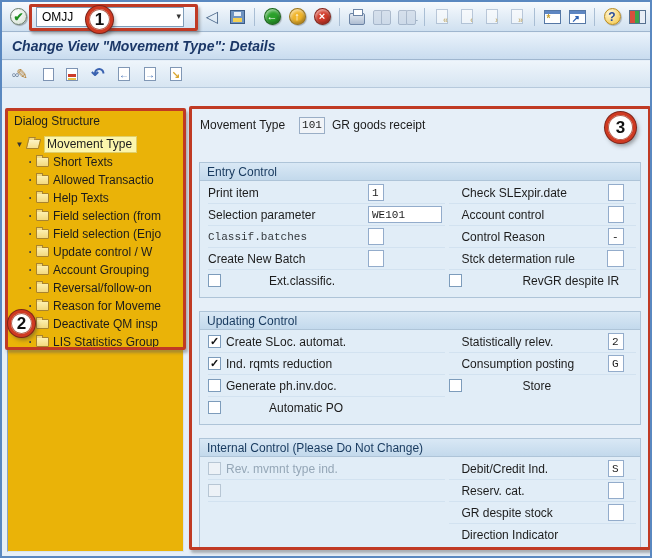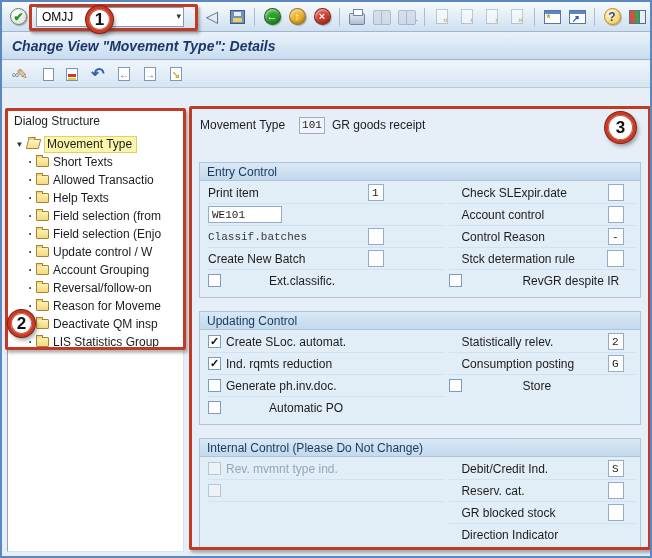--- a/index.html
+++ b/index.html
@@ -74,21 +74,21 @@
   .i-del { width:12px; height:13px; background:#fff; border:1px solid #7d93b3; position:relative; }
   .i-del::after  { content:""; position:absolute; left:1px; right:1px; top:5px; height:3px; background:#cc3b2a; }
   .i-del::before { content:""; position:absolute; left:1px; right:1px; top:9px; height:2px; background:#e6c34a; }
   .i-undo { color:#3a62b0; font-size:16px; font-weight:bold; line-height:1; }
   .i-pgarrow { position:relative; width:12px; height:14px; background:#fff; border:1px solid #8097b5; }
   .pa-glyph { position:absolute; left:0; right:0; top:1px; text-align:center; font-size:10px; font-weight:bold; color:#3f6db5; line-height:12px; }
   .pa-glyph.gold { color:#d9a62e; }
 
   
   .tree-panel { position:absolute; left:5px; top:106px; width:177px; height:444px;
-    background:#ffffff; border:1px solid; border-color:#8ba4bf #d7e3ef #d7e3ef #8ba4bf;
+    background:#eab308; border:1px solid; border-color:#8ba4bf #d7e3ef #d7e3ef #8ba4bf;
     padding:4px 0 0 5px; overflow:hidden; }
   .tree-header { padding:1px 2px 7px 1px; color:#1c1c1c; }
   .tree-item { display:flex; align-items:center; height:18px; white-space:nowrap; overflow:hidden; cursor:default; }
   .expander { width:13px; flex:none; font-size:8px; color:#333; text-align:center; }
   .bullet { width:9px; margin-left:13px; flex:none; text-align:center; color:#444; font-weight:bold; }
   .folder { position:relative; width:13px; height:10px; flex:none;
     background:linear-gradient(#fdf0b0,#f3d97e); border:1px solid #a8832f; border-radius:1px; margin:0 4px 0 1px; }
   .folder::before { content:""; position:absolute; top:-3px; left:-1px; width:5px; height:2px;
     background:#f3d97e; border:1px solid #a8832f; border-bottom:none; }
   .folder.open { transform:skewX(-14deg); background:linear-gradient(#fdf4c4,#f6e08e); }
@@ -331,20 +331,21 @@
 
     <div class="groupbox gb-entry">
       <div class="gb-header">Entry Control</div>
       <div class="gb-body">
         <div class="fcol">
           <div class="frow">
             <span class="flabel">Print item</span>
             <span class="ffield w-ch1">1</span>
           </div>
           <div class="frow">
+            <span class="flabel">Selection parameter</span>
             <span class="ffield w-wide">WE101</span>
           </div>
           <div class="frow">
             <span class="flabel mono-label">Classif.batches</span>
             <span class="ffield w-ch1"></span>
           </div>
           <div class="frow">
             <span class="flabel">Create New Batch</span>
             <span class="ffield w-ch1"></span>
           </div>
@@ -431,21 +432,21 @@
         <div class="fcol fcol-r">
           <div class="frow">
             <span class="flabel">Debit/Credit Ind.</span>
             <span class="ffield w-ch1">S</span>
           </div>
           <div class="frow">
             <span class="flabel">Reserv. cat.</span>
             <span class="ffield w-ch1"></span>
           </div>
           <div class="frow">
-            <span class="flabel">GR blocked stock</span>
+            <span class="flabel">GR despite stock</span>
             <span class="ffield w-ch1"></span>
           </div>
           <div class="frow noline">
             <span class="flabel">Direction Indicator</span>
             <span class="ffield w-ch1"></span>
           </div>
         </div>
       </div>
     </div>
   </div>

